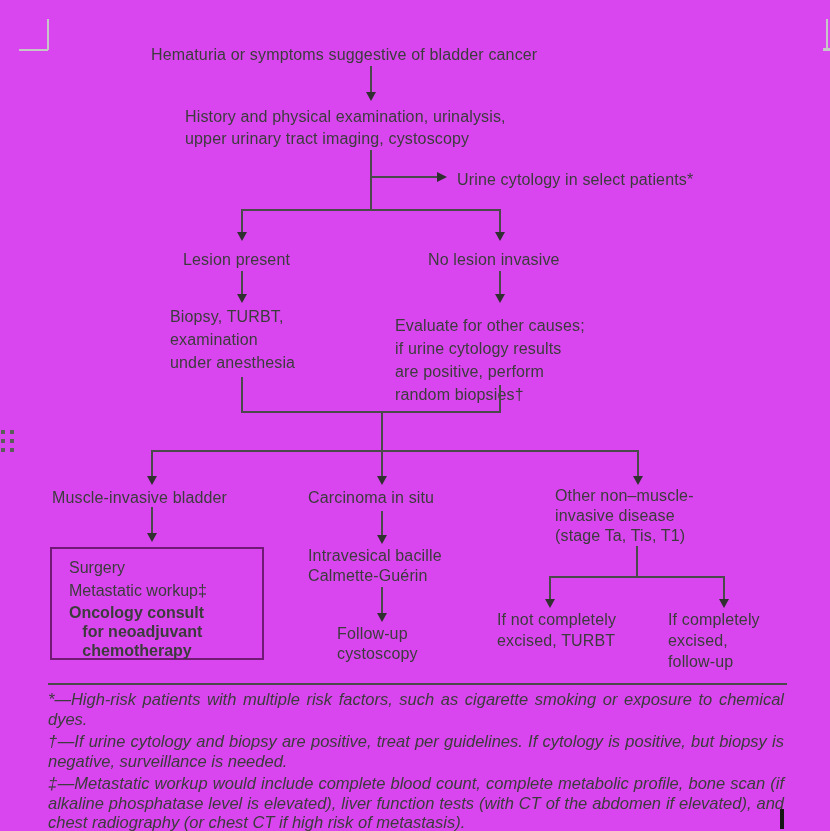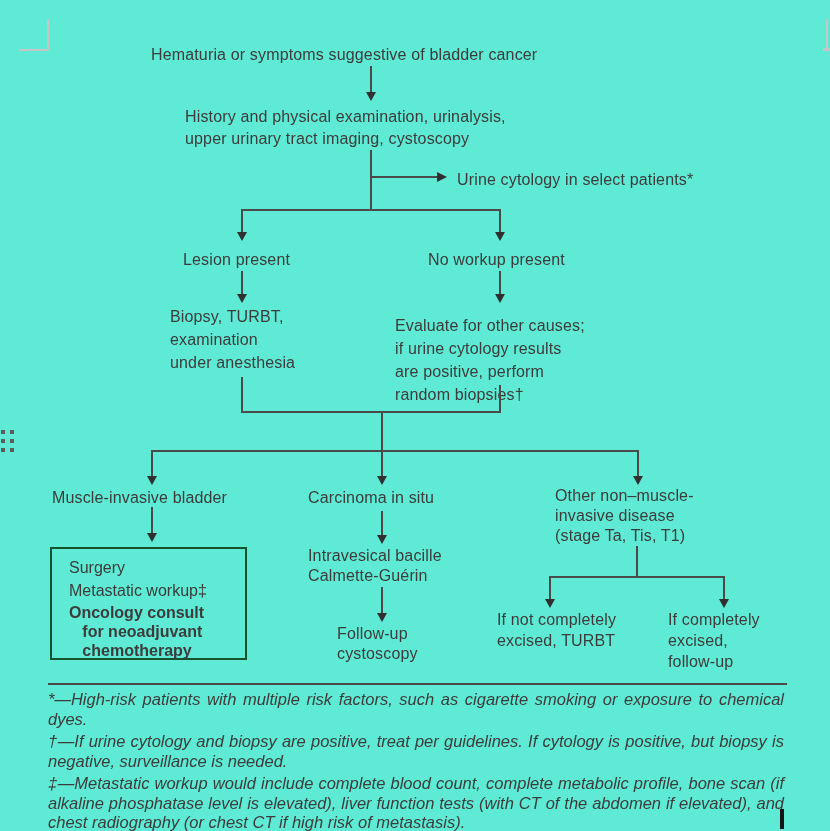--- a/index.html
+++ b/index.html
@@ -1,33 +1,33 @@
 <!DOCTYPE html>
 <html><head>
 <meta charset="utf-8">
 <style>
   html,body{margin:0;padding:0;background:#ffffff;}
-  .page{position:relative;width:830px;height:831px;background:#5eead4;overflow:hidden;
+  .page{position:relative;width:830px;height:831px;background:#d946ef;overflow:hidden;
         font-family:"Liberation Sans",sans-serif;color:#3c3c3c;}
   
   .node{position:absolute;font-size:16px;line-height:22px;letter-spacing:.15px;
         white-space:pre-line;color:#3c3c3c;}
   .nowrap{white-space:nowrap;}
   
   .ln{position:absolute;background:#4a4a4a;}
   
   .ah{position:absolute;width:0;height:0;
       border-left:5px solid transparent;border-right:5px solid transparent;
       border-top:9px solid #303030;}
   .ahr{position:absolute;width:0;height:0;
       border-top:5px solid transparent;border-bottom:5px solid transparent;
       border-left:10px solid #303030;}
   
-  .obox{position:absolute;left:50px;top:547px;width:197px;height:113px;
-        border:2px solid #14532d;box-sizing:border-box;padding:8px 6px 0 17px;}
+  .obox{position:absolute;left:50px;top:547px;width:214px;height:113px;
+        border:2px solid #701a75;box-sizing:border-box;padding:8px 6px 0 17px;}
   .obox .item{font-size:16px;line-height:21px;margin:0 0 2px 0;white-space:pre-wrap;}
   .obox .item.multi{line-height:19px;font-weight:bold;}
   
   .sep{position:absolute;left:48px;top:683px;width:739px;height:2px;background:#4a4a4a;}
   .fnotes{position:absolute;left:48px;top:690px;width:740px;}
   .fnotes p{margin:0 4px 3px 0;font-style:italic;font-size:16.5px;line-height:19.5px;
             text-align:justify;color:#3c3c3c;}
   
   .mark{position:absolute;background:#c6c6c6;}
   .grip{position:absolute;left:1px;top:430px;width:13px;height:23px;cursor:move;}
@@ -68,21 +68,21 @@
   <span class="ahr" style="left:437px;top:172px"></span>
   <div class="node nowrap" style="left:457px;top:169px">Urine cytology in select patients*</div>
 
   <span class="ln" style="left:241px;top:209px;width:260px;height:2px"></span>
   <span class="ln" style="left:241px;top:209px;width:2px;height:24px"></span>
   <span class="ah" style="left:237px;top:232px"></span>
   <span class="ln" style="left:499px;top:209px;width:2px;height:24px"></span>
   <span class="ah" style="left:495px;top:232px"></span>
 
   <div class="node nowrap" style="left:183px;top:249px">Lesion present</div>
-  <div class="node nowrap" style="left:428px;top:249px">No workup present</div>
+  <div class="node nowrap" style="left:428px;top:249px">No lesion invasive</div>
 
   <span class="ln" style="left:241px;top:271px;width:2px;height:24px"></span>
   <span class="ah" style="left:237px;top:294px"></span>
   <span class="ln" style="left:499px;top:271px;width:2px;height:24px"></span>
   <span class="ah" style="left:495px;top:294px"></span>
 
   <div class="node" style="left:170px;top:305px;line-height:23px">Biopsy, TURBT,
 examination
 under anesthesia</div>
   <div class="node" style="left:395px;top:314px;line-height:23px">Evaluate for other causes;

